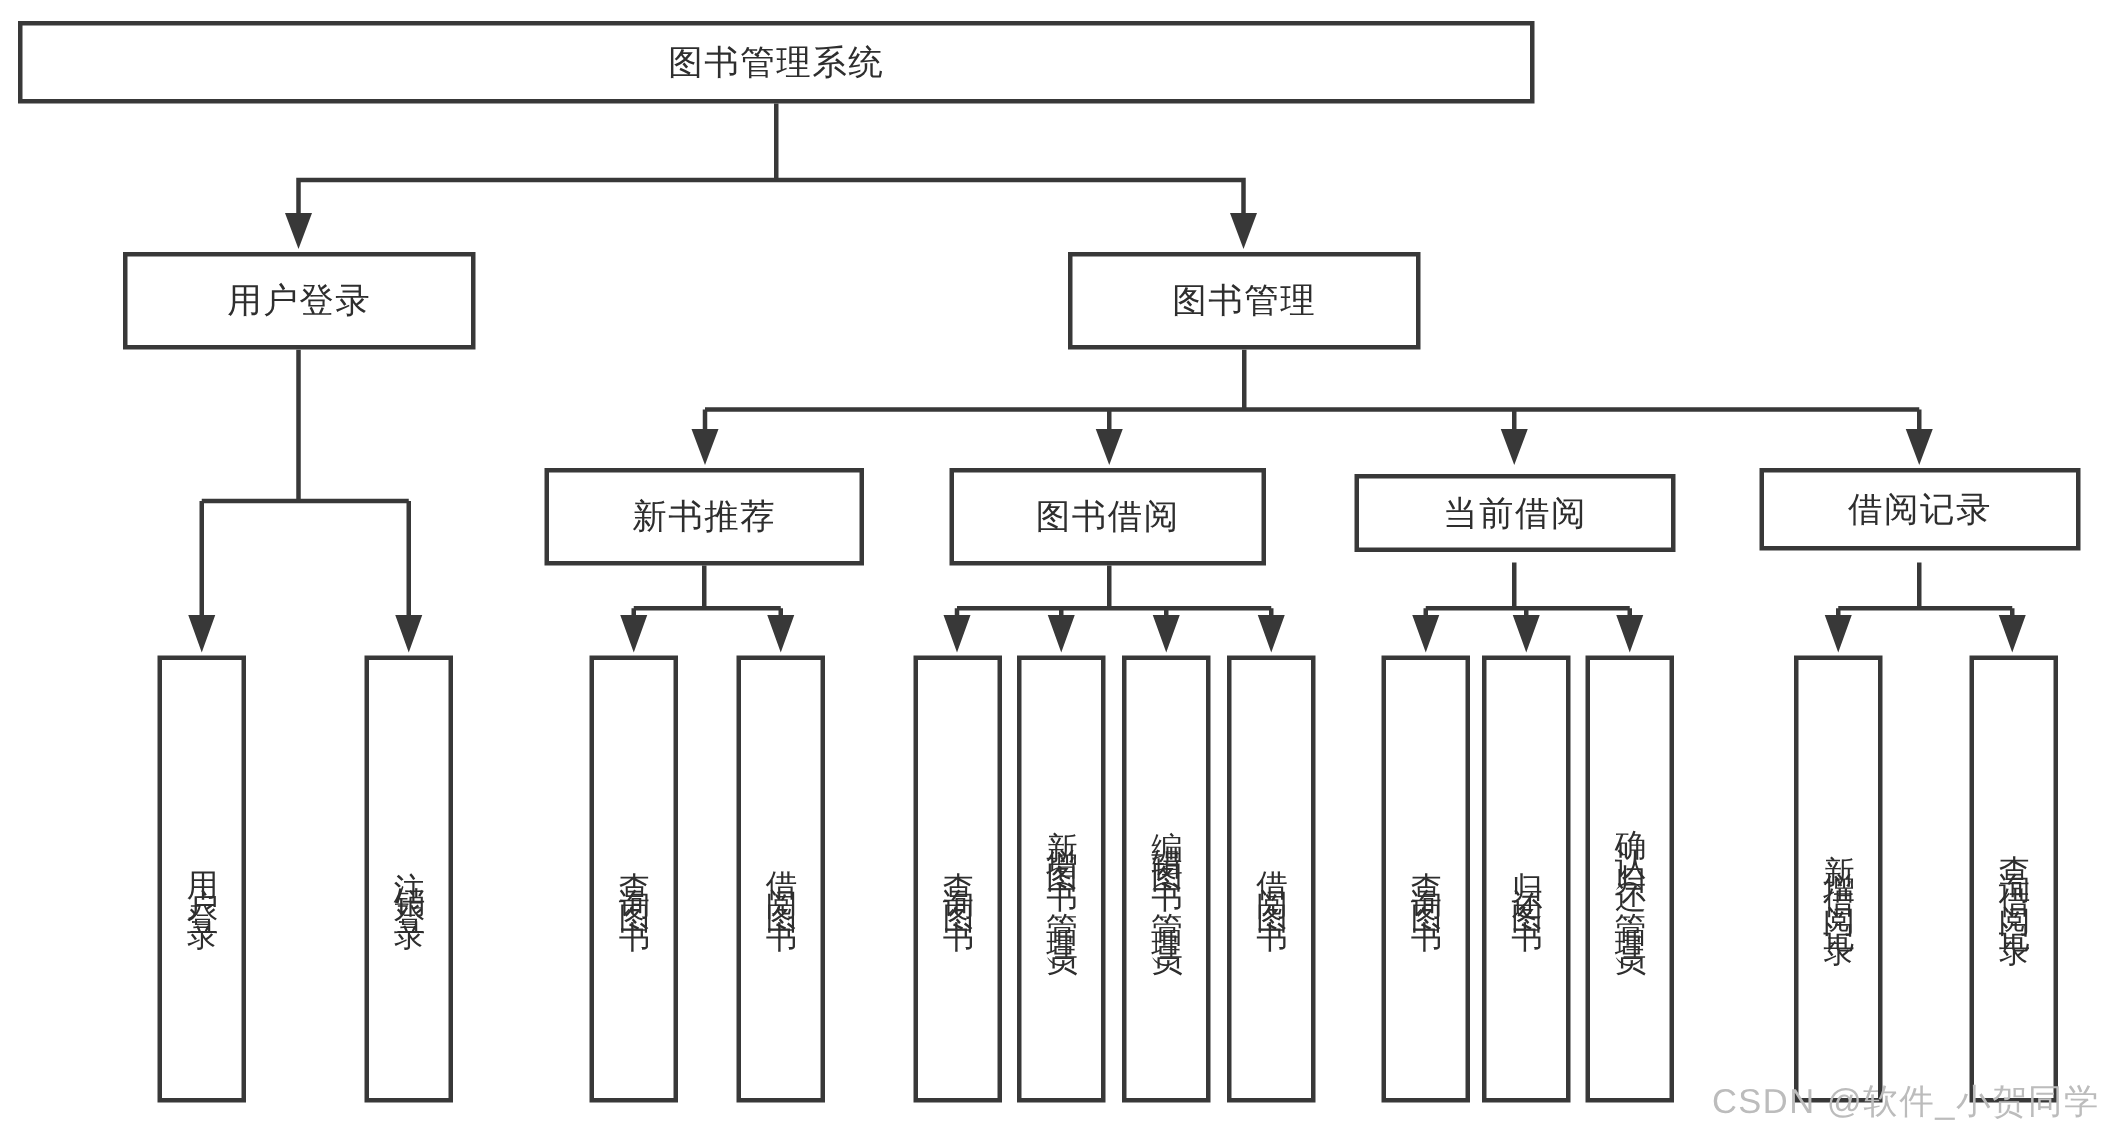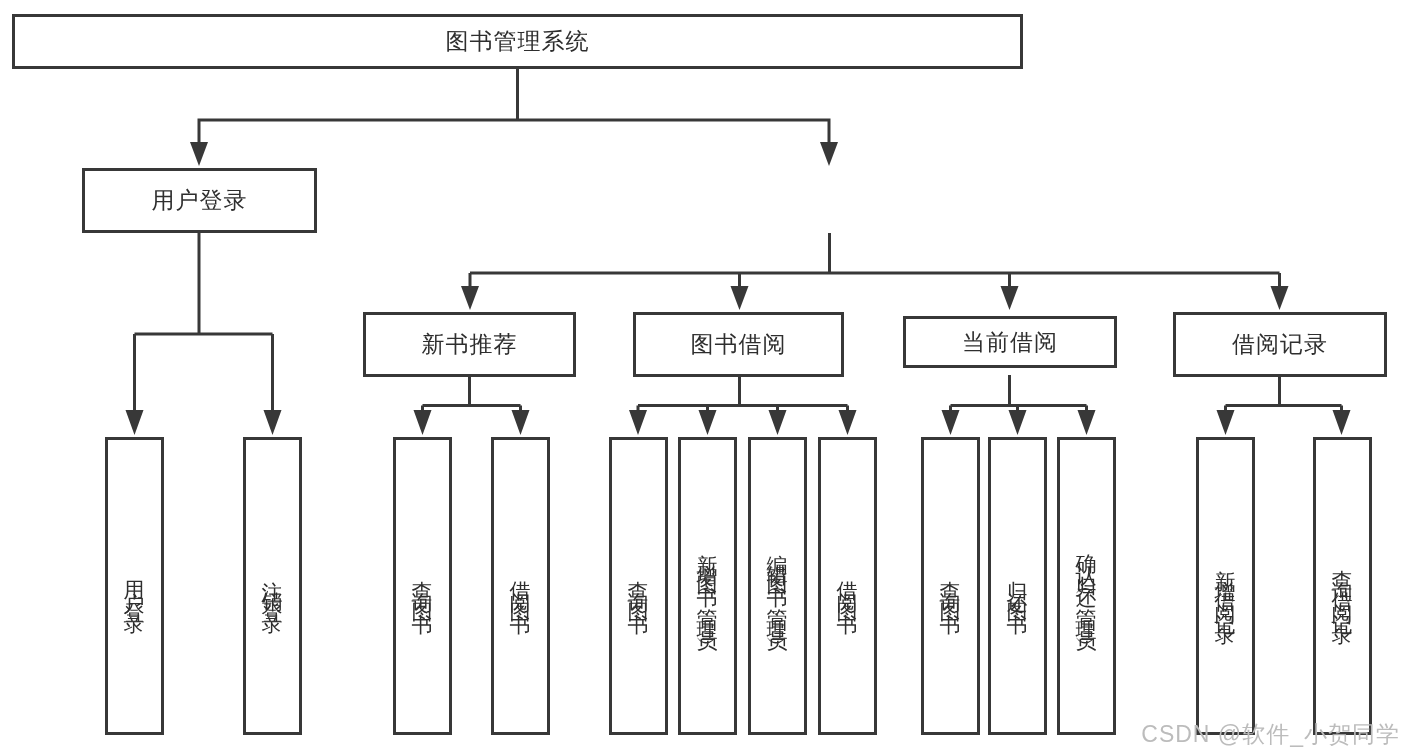--- a/index.html
+++ b/index.html
@@ -58,25 +58,26 @@
       M941.5 410 L959.5 410 L950.5 435 Z
       M1008.5 410 L1026.5 410 L1017.5 435 Z
       M1077.5 410 L1095.5 410 L1086.5 435 Z
       M1216.5 410 L1234.5 410 L1225.5 435 Z
       M1332.5 410 L1350.5 410 L1341.5 435 Z"></path>
   </svg>
 
   <div class="box h" style="left:12px;top:14px;width:1011px;height:55px">图书管理系统</div>
 
   <div class="box h" style="left:82px;top:168px;width:235px;height:65px">用户登录</div>
+  <div class="box h" style="left:712px;top:168px;width:235px;height:65px">图书管理</div>
 
   <div class="box h" style="left:363px;top:312px;width:213px;height:65px">新书推荐</div>
   <div class="box h" style="left:633px;top:312px;width:211px;height:65px">图书借阅</div>
   <div class="box h" style="left:903px;top:316px;width:214px;height:52px">当前借阅</div>
-  <div class="box h" style="left:1173px;top:312px;width:214px;height:65px">借阅记录</div>
+  <div class="box h" style="left:1173px;top:312px;width:214px;height:55px">借阅记录</div>
 
   <div class="box" style="left:105px;top:437px;width:59px;height:298px">
     <span class="v-label">用户登录</span>
   </div>
   <div class="box" style="left:243px;top:437px;width:59px;height:298px">
     <span class="v-label">注销登录</span>
   </div>
 
   <div class="box" style="left:393px;top:437px;width:59px;height:298px">
     <span class="v-label">查询图书</span>

